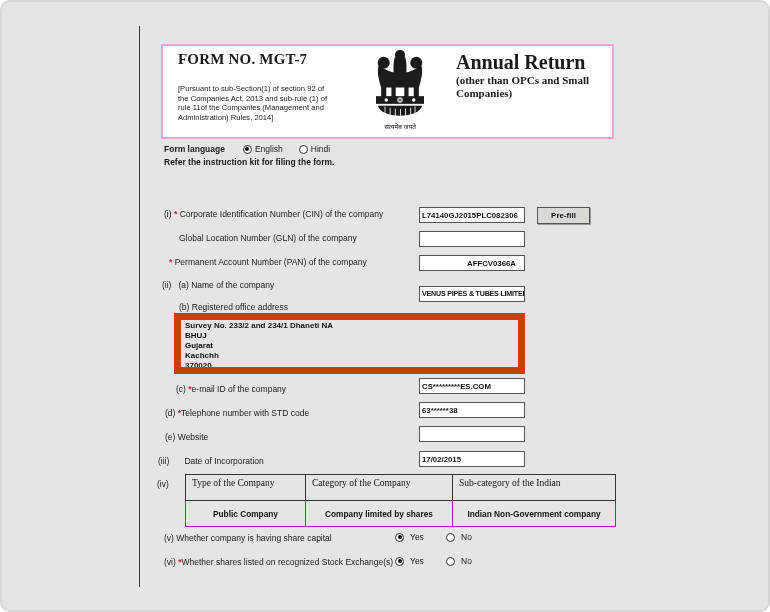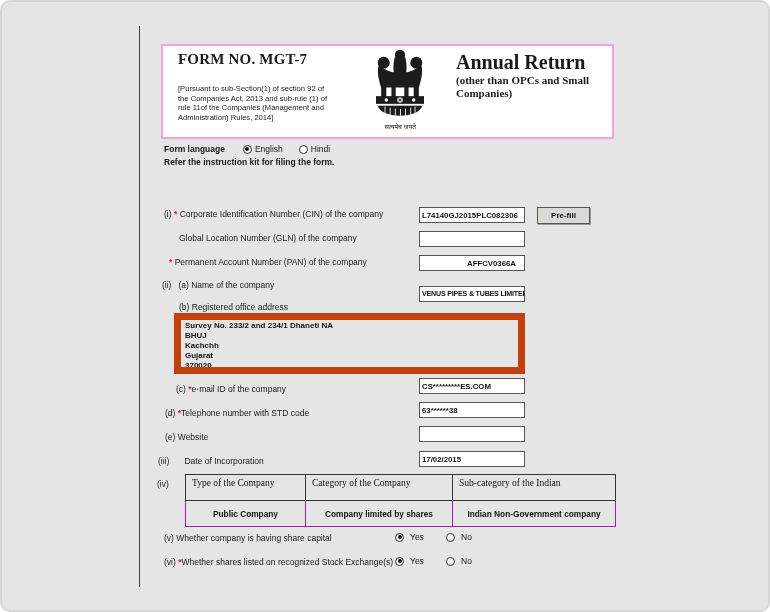--- a/index.html
+++ b/index.html
@@ -147,22 +147,22 @@
   <div class="row" style="left:160px;top:278px;">
     <span style="display:inline-block;width:14px;">(ii)</span>
     <span>(a) Name of the company</span>
   </div>
   <div class="ibox tight" style="top:284px;">VENUS PIPES &amp; TUBES LIMITED</div>
 
   <div class="row" style="left:177px;top:300px;">(b) Registered office address</div>
   <div class="tarea">
     <div>Survey No. 233/2 and 234/1 Dhaneti NA</div>
     <div>BHUJ</div>
+    <div>Gujarat</div>
     <div>Kachchh</div>
-    <div>Gujarat</div>
     <div>370020</div>
   </div>
 
   <div class="row" style="left:163px;top:382px;margin-left:11px;">
     <span>(c)</span>
     <span class="star">*</span><span>e-mail ID of the company</span>
   </div>
   <div class="ibox" style="top:376px;">CS*********ES.COM</div>
 
   <div class="row" style="left:163px;top:406px;">

